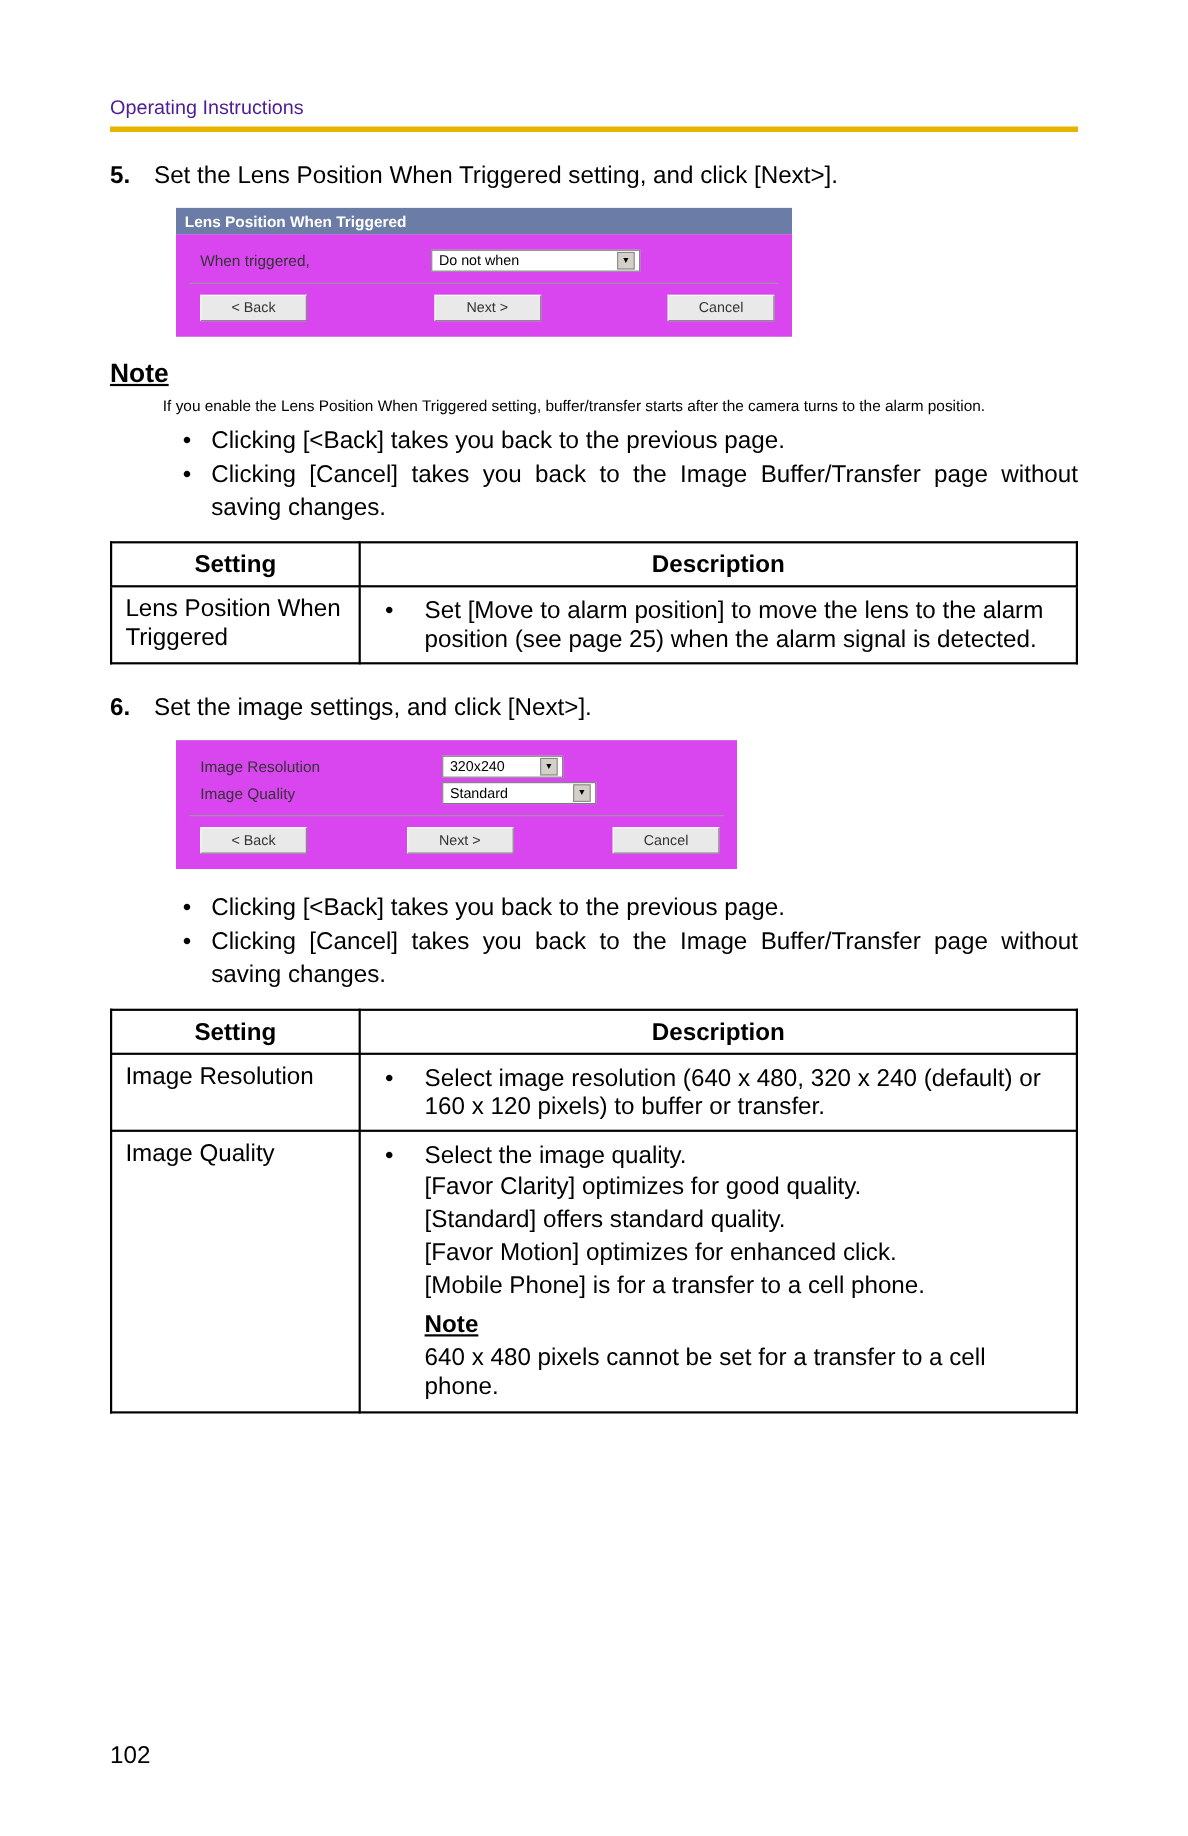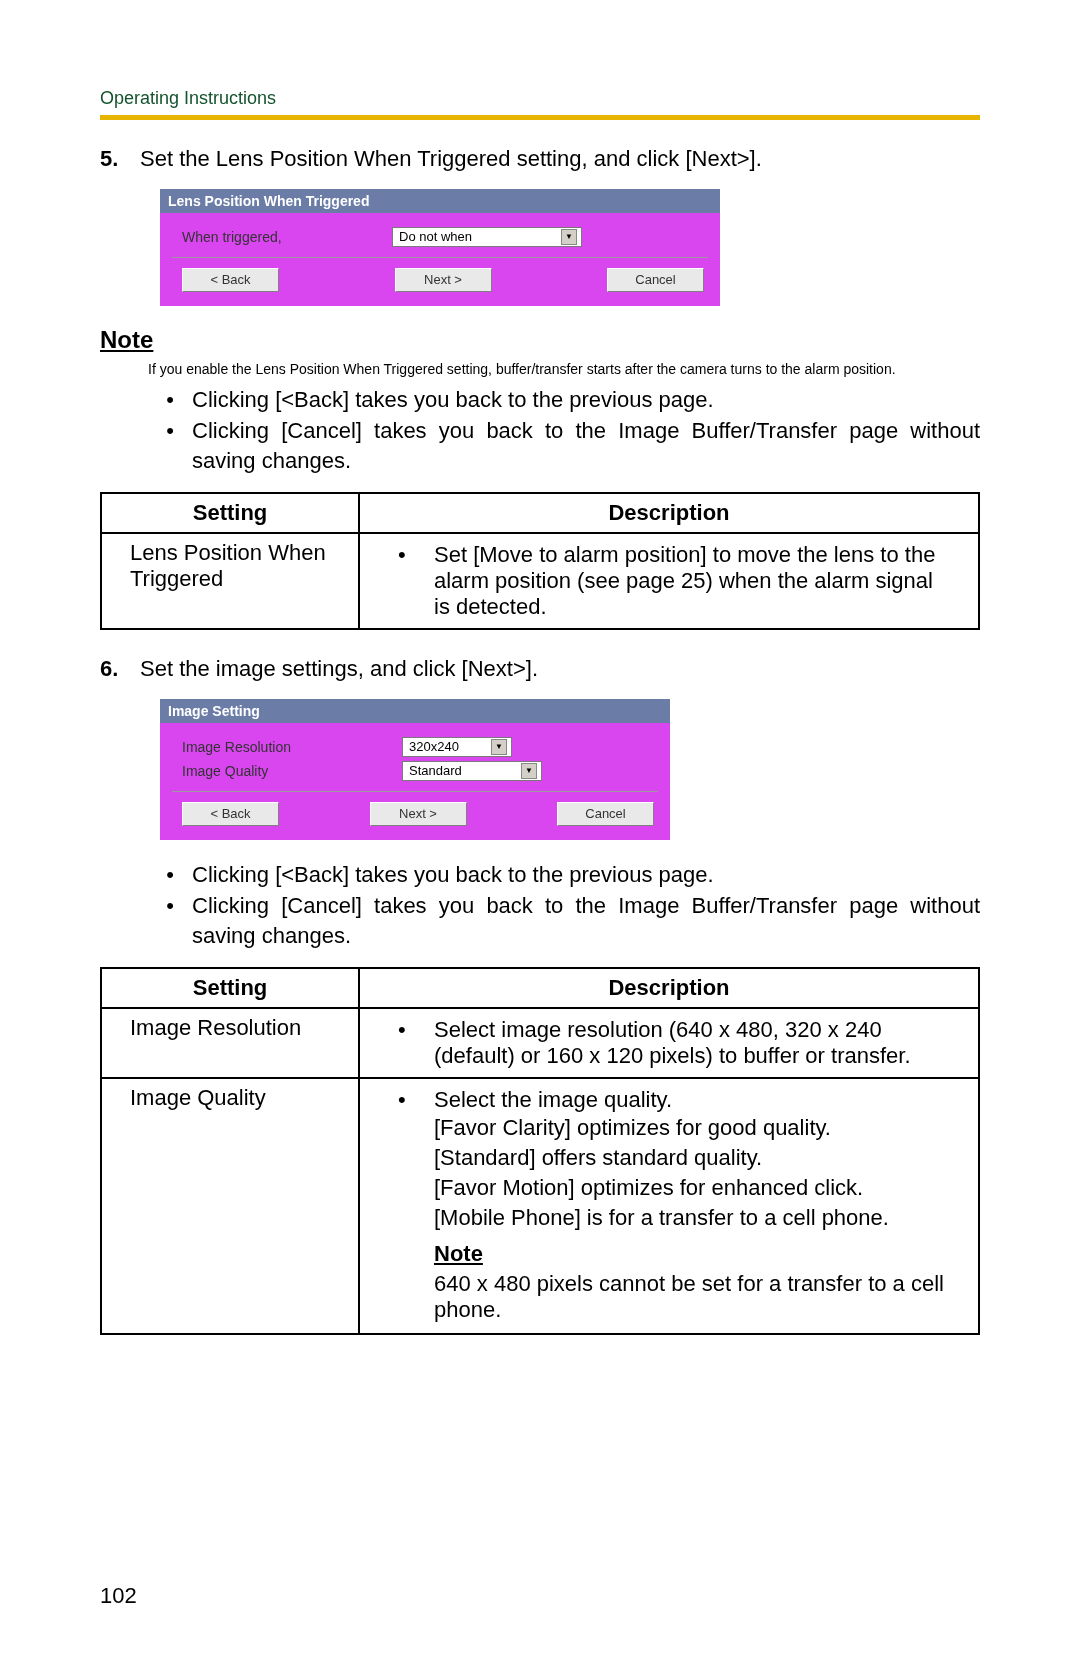--- a/index.html
+++ b/index.html
@@ -11,21 +11,21 @@
   }
   .page {
     width: 1080px;
     height: 1669px;
     position: relative;
     box-sizing: border-box;
     padding: 88px 100px 60px 100px;
   }
   .header {
     font-size: 18px;
-    color: #14532d;
+    color: #4c1d95;
     padding-bottom: 6px;
   }
   .accent-rule {
     height: 5px;
     background: #e7b500;
     margin-bottom: 24px;
   }
   .step {
     display: flex;
     font-size: 22px;
@@ -152,21 +152,21 @@
   }
 
   table.desc {
     width: 100%;
     border-collapse: collapse;
     font-size: 22px;
     margin: 4px 0 24px 0;
   }
   table.desc th, table.desc td {
     border: 2px solid #000;
-    padding: 6px 28px;
+    padding: 6px 12px;
     vertical-align: top;
     text-align: left;
   }
   table.desc th {
     font-weight: bold;
     text-align: center;
   }
   table.desc th.setting { width: 200px; }
   table.desc td .tb {
     display: flex;
@@ -258,21 +258,20 @@
     </tr>
   </tbody>
     </table>
 
   <div class="step">
     <div class="num">6.</div>
     <div class="txt">Set the image settings, and click [Next&gt;].</div>
   </div>
 
   <div class="shot" style="width:510px">
-    <div class="titlebar">Image Setting</div>
     <div class="body">
       <div class="row">
         <div class="label" style="width:220px">Image Resolution</div>
         <div class="dropdown" style="width:110px">
           <span>320x240</span>
           <span class="arrow">▼</span>
         </div>
       </div>
       <div class="row">
         <div class="label" style="width:220px">Image Quality</div>

